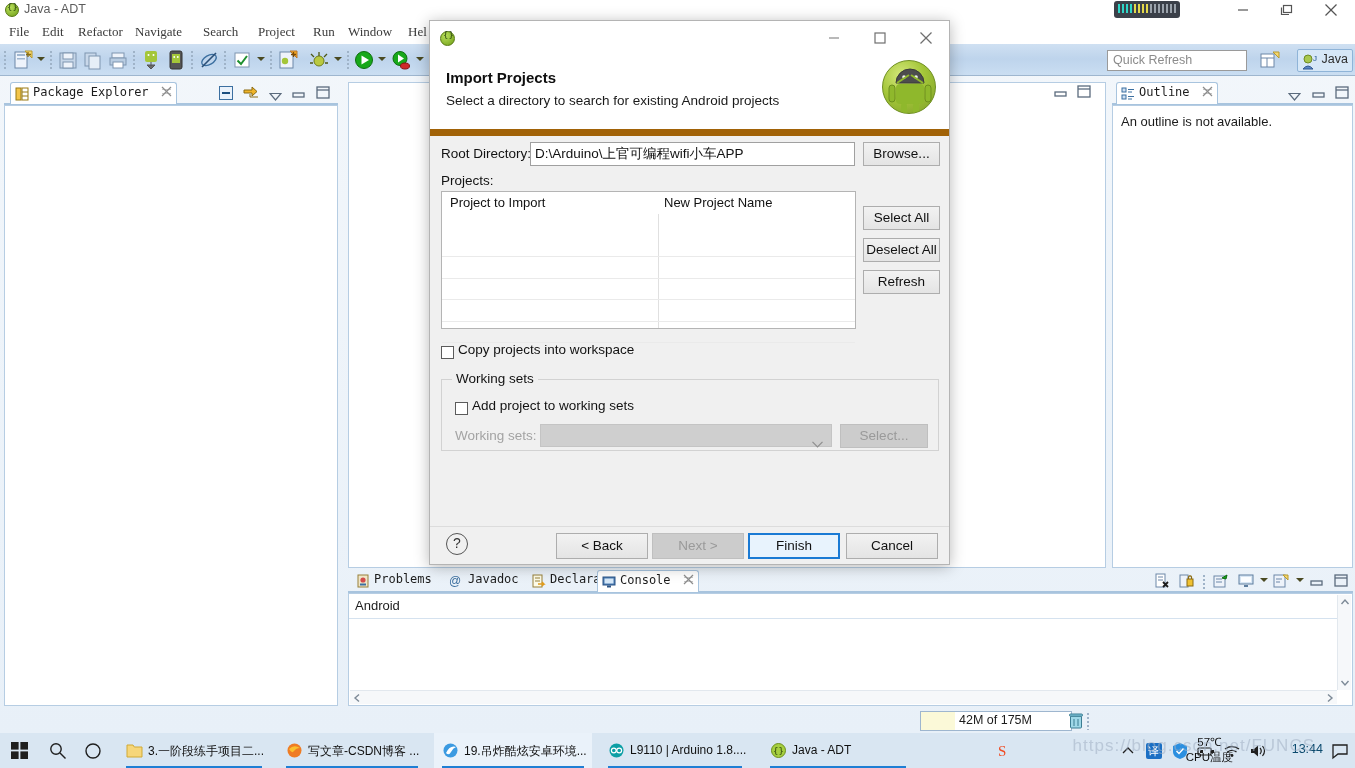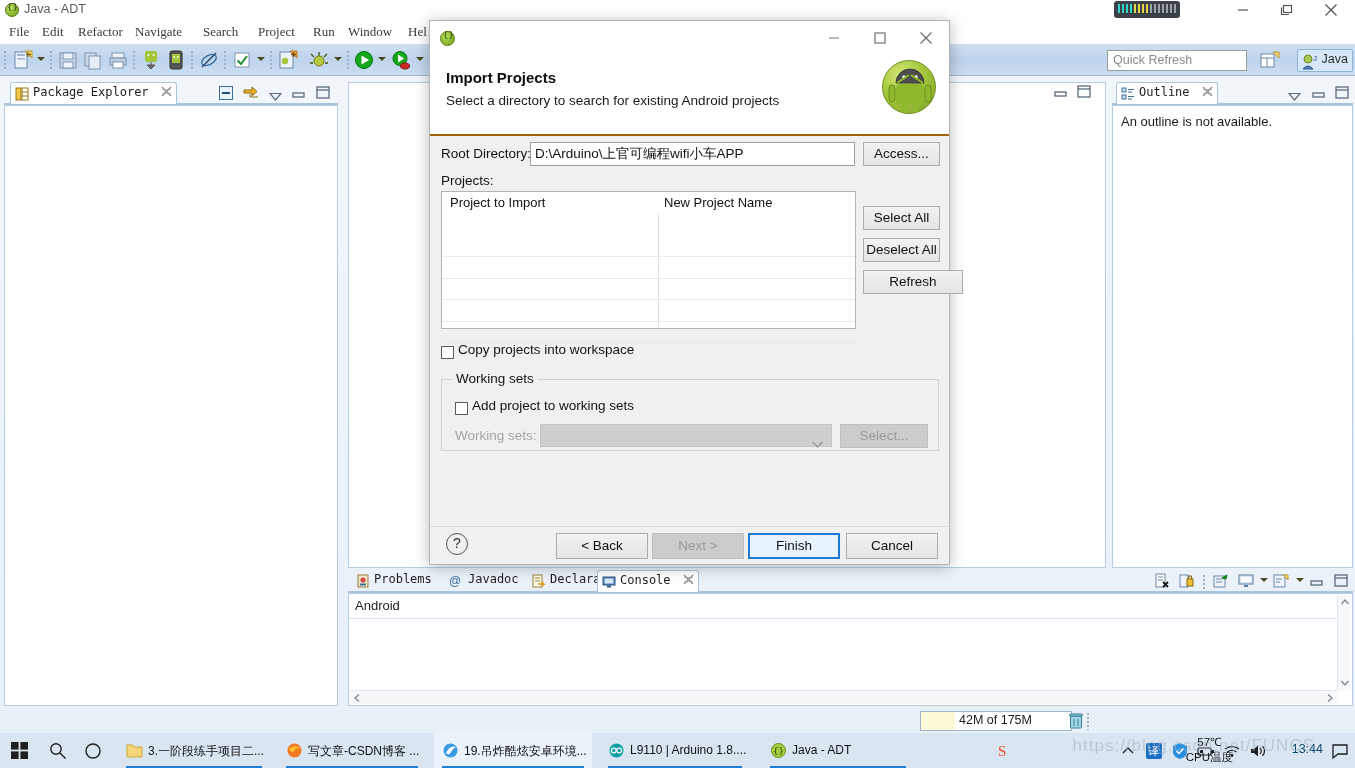--- a/index.html
+++ b/index.html
@@ -225,21 +225,21 @@
     color:#24400a; font-family:"DejaVu Sans Mono", monospace;
   }
   .dbtn{ position:absolute; top:0; width:46px; height:34px; }
   .dbtn svg{ position:absolute; left:50%; top:50%; transform:translate(-50%,-50%); }
   #dlg-min{ right:92px; }
   #dlg-max{ right:46px; }
   #dlg-close{ right:0px; }
 
   #dlg-header{
     position:absolute; left:0; top:34px; width:519px; height:81px;
-    background:#ffffff; border-bottom:2px solid #a16207;
+    background:#ffffff; border-bottom:7px solid #a16207;
   }
   #dlg-title{ position:absolute; left:16px; top:14px; font-size:15px; font-weight:bold; color:#0f0f0f; }
   #dlg-sub{ position:absolute; left:16px; top:38px; font-size:13.5px; color:#1a1a1a; }
   #dlg-android{
     position:absolute; right:13px; top:5px; width:54px; height:54px; border-radius:50%;
     background:radial-gradient(circle at 35% 28%,#d4e87b 0%,#a4c639 45%,#7d9e28 100%);
     border:1px solid #6f8f22; overflow:hidden;
   }
 
   #dlg-content{ position:absolute; left:0; top:115px; width:519px; height:390px; background:#f0f0f0; }
@@ -771,21 +771,21 @@
       </div>
     </div>
 
     <div id="dlg-content">
 
       <div class="lbl" style="left:11px; top:10px">Root Directory:</div>
       <div id="root-input">
         <span style="display:inline-block;line-height:22px">D:\Arduino\上官可编程wifi小车APP</span>
       </div>
       <div class="btn" style="left:433px; top:6px; width:77px; height:24px">
-        <span style="display:block;line-height:22px;text-align:center">Access...</span>
+        <span style="display:block;line-height:22px;text-align:center">Browse...</span>
       </div>
 
       <div class="lbl" style="left:11px; top:37px">Projects:</div>
 
       <div id="proj-table">
         <div id="col-div"></div>
         <div id="tbl-head">
           <div class="th" style="left:8px">Project to Import</div>
           <div class="th" style="left:222px">New Project Name</div>
         </div>
@@ -795,21 +795,21 @@
         <div class="trow" style="top:108px"></div>
         <div class="trow" style="top:129.5px"></div>
       </div>
 
       <div class="btn" style="left:433px; top:70px; width:77px; height:24px">
         <span style="display:block;line-height:22px;text-align:center">Select All</span>
       </div>
       <div class="btn" style="left:433px; top:102px; width:77px; height:24px">
         <span style="display:block;line-height:22px;text-align:center">Deselect All</span>
       </div>
-      <div class="btn" style="left:433px; top:134px; width:100px; height:24px">
+      <div class="btn" style="left:433px; top:134px; width:77px; height:24px">
         <span style="display:block;line-height:22px;text-align:center">Refresh</span>
       </div>
 
       <div class="cbx" style="left:11px; top:210px"></div>
       <div class="lbl" style="left:28px; top:206px">Copy projects into workspace</div>
 
       <div id="ws-group">
         <div id="ws-legend">Working sets</div>
         <div class="cbx" style="left:13px; top:22px"></div>
         <div class="lbl" style="left:30px; top:18px">Add project to working sets</div>

